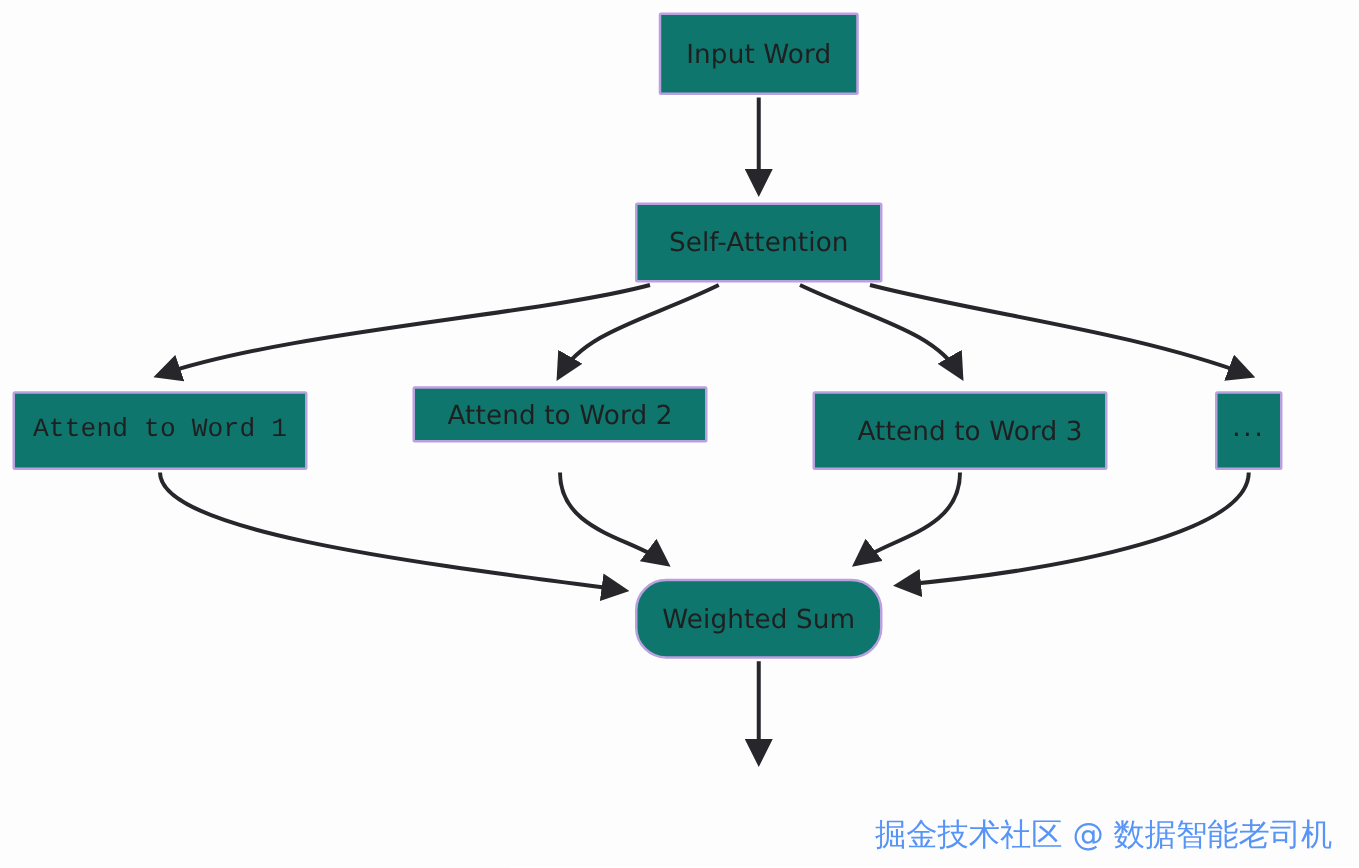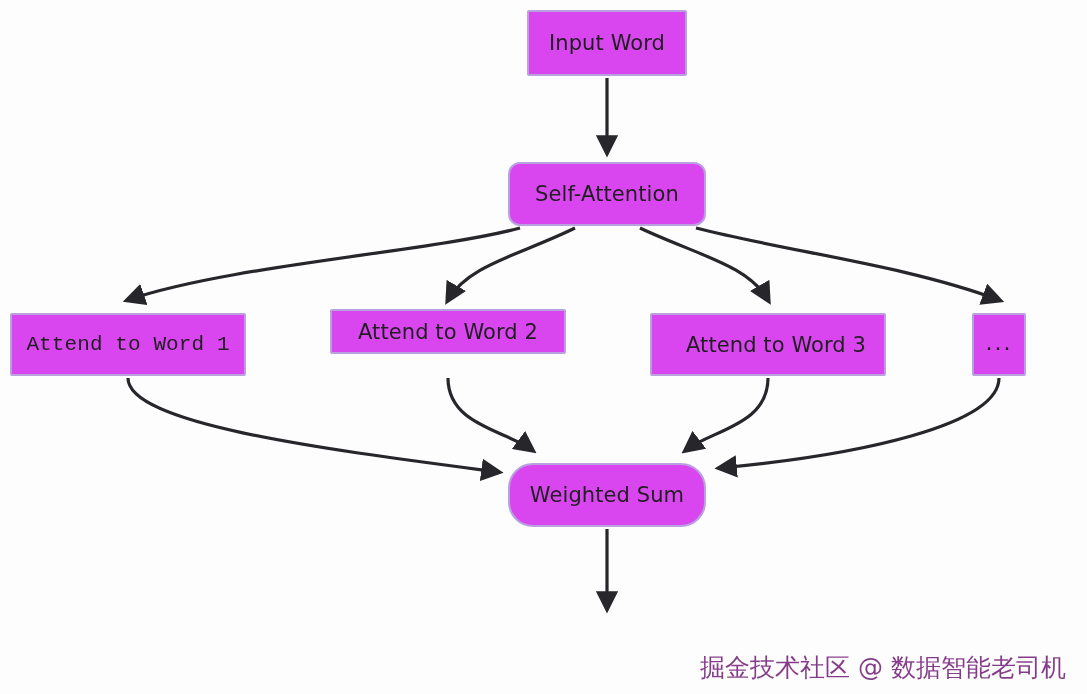--- a/index.html
+++ b/index.html
@@ -19,21 +19,21 @@
     position: absolute;
     left: 0;
     top: 0;
     width: 1087px;
     height: 694px;
     pointer-events: none;
   }
   .node {
     position: absolute;
     box-sizing: border-box;
-    background: #d946ef;
+    background: #0f766e;
     border: 2px solid #b9a0df;
     border-radius: 2px;
     display: flex;
     align-items: center;
     justify-content: center;
     color: #1f1f20;
     font-size: 21px;
     letter-spacing: 0.1px;
     white-space: nowrap;
     z-index: 2;
@@ -41,21 +41,21 @@
   .node.ellipsis {
     font-size: 22px;
     letter-spacing: 2px;
     padding-bottom: 4px;
   }
   #watermark {
     position: absolute;
     left: 700px;
     top: 651px;
     font-size: 25px;
-    color: #701a75;
+    color: #3b82f6;
     opacity: 0.85;
     white-space: nowrap;
     z-index: 5;
     font-family: "DejaVu Sans", "Liberation Sans", sans-serif;
   }
 </style>
 </head>
 <body>
 
 <div id="canvas">
@@ -77,21 +77,21 @@
       <path d="M 768 378 C 768 425 712 430 686 450"></path>
       <path d="M 999 378 C 999 425 860 455 720 468"></path>
       <path d="M 607 529 L 607 608"></path>
     </g>
   </svg>
 
   <div class="node" style="left:527px; top:10px; width:160px; height:66px;">
     <span>Input Word</span>
   </div>
 
-  <div class="node" style="left:508px; top:162px; width:198px; height:64px;border-radius:12px;">
+  <div class="node" style="left:508px; top:162px; width:198px; height:64px;">
     <span>Self-Attention</span>
   </div>
 
   <div class="node" style="left:10px; top:313px; width:236px; height:63px;font-family:Liberation Mono, monospace;">
     <span>Attend to Word 1</span>
   </div>
 
   <div class="node" style="left:330px; top:309px; width:236px; height:45px;">
     <span>Attend to Word 2</span>
   </div>

